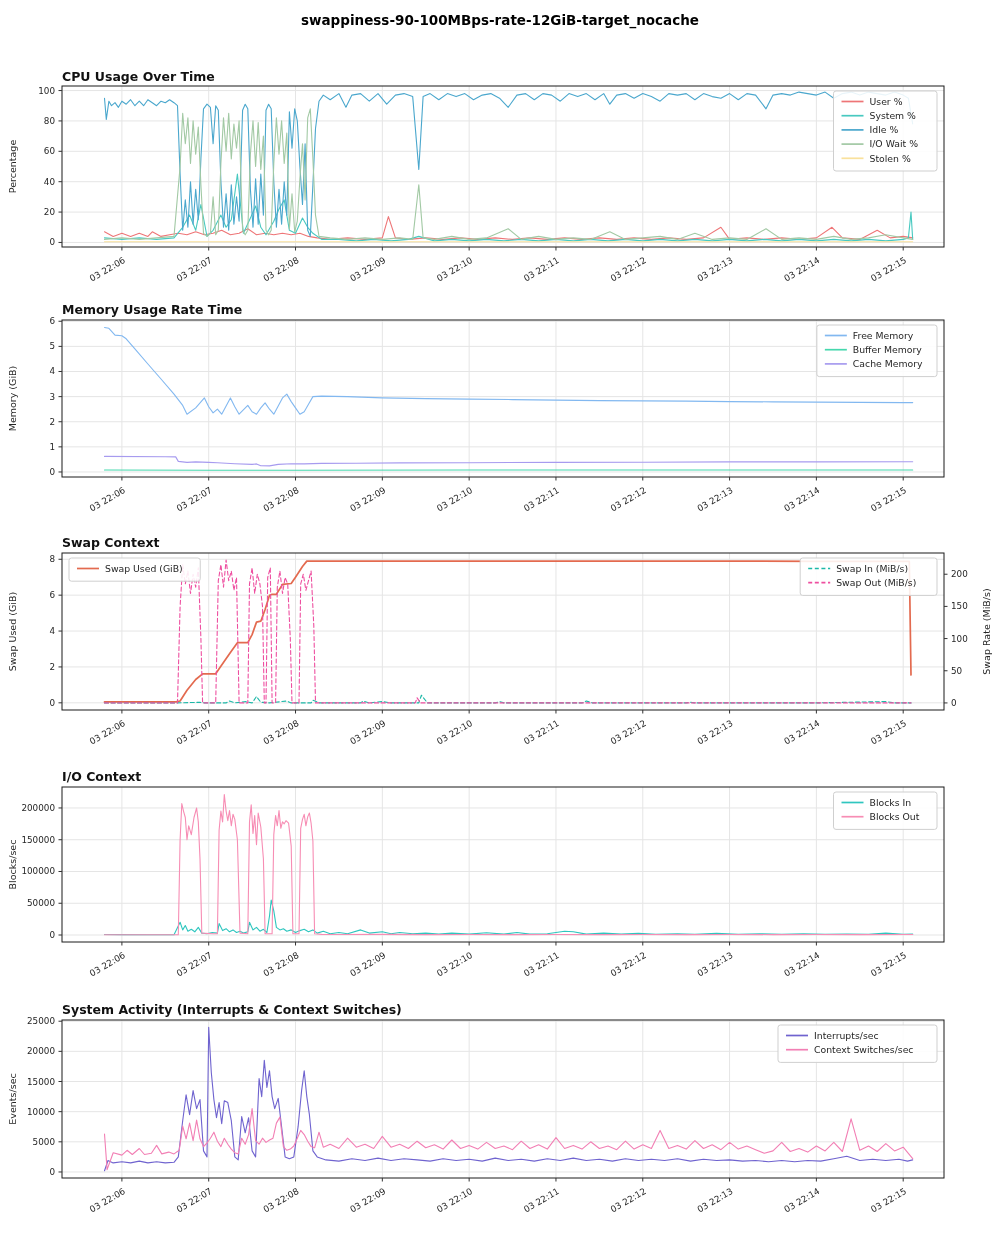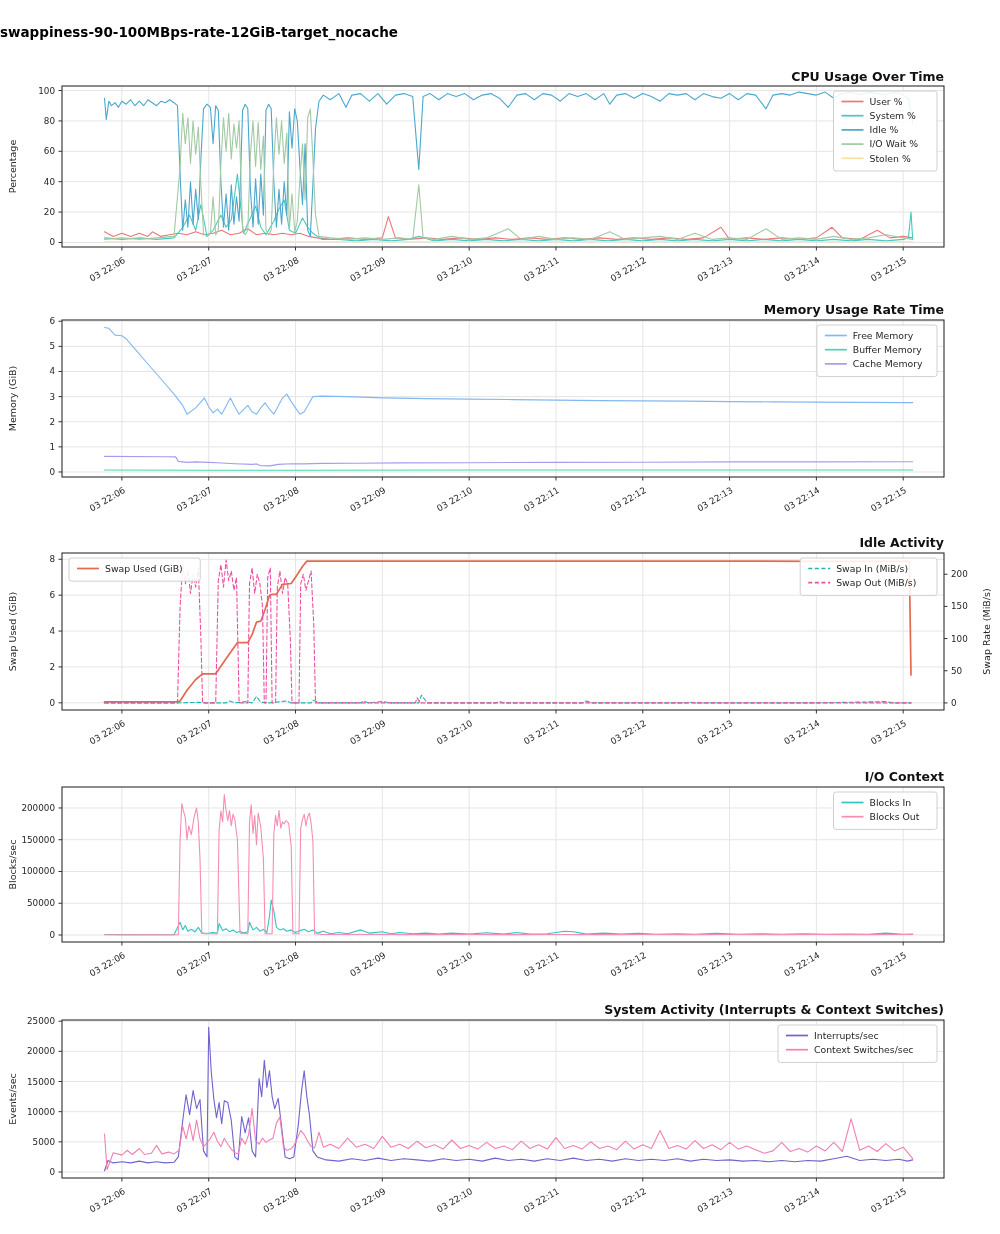--- a/index.html
+++ b/index.html
@@ -1,18 +1,18 @@
 <!DOCTYPE html>
 <html><head>
 <meta charset="utf-8">
 <style>
   html,body{margin:0;padding:0;background:#fff;}
   body{width:1000px;height:1234px;position:relative;font-family:"DejaVu Sans",sans-serif;color:#262626;overflow:hidden;}
-  .fig-title{position:absolute;top:24px;left:0;width:1000px;font-size:13.5px;font-weight:bold;color:#000;}
-  .chart-title{position:absolute;left:62px;width:882px;text-align:right;font-size:12.5px;font-weight:bold;color:#111;margin:0;}
+  .fig-title{position:absolute;top:12px;left:0;width:1000px;text-align:center;font-size:13.5px;font-weight:bold;color:#000;}
+  .chart-title{position:absolute;left:62px;width:882px;text-align:left;font-size:12.5px;font-weight:bold;color:#111;margin:0;}
   svg.plot{position:absolute;left:0;width:1000px;display:block;}
   #title0{top:69px}#title1{top:302px}#title2{top:535px}#title3{top:769px}#title4{top:1002px}
   #plot0{top:55px;height:250px}
   #plot1{top:290px;height:248px}
   #plot2{top:523px;height:250px}
   #plot3{top:757px;height:248px}
   #plot4{top:990px;height:244px}
 </style>
 </head>
 <body>
@@ -176,21 +176,21 @@
         <rect x="816.85" y="35" width="120.14999999999999" height="51.599999999999994" fill="rgba(255,255,255,0.88)" stroke="#cfcfcf" rx="2.5"></rect>
         <line x1="824.85" y1="45.5" x2="846.85" y2="45.5" stroke="#82b8f0" stroke-width="1.7"></line>
         <text x="852.85" y="48.7" font-size="9.3px" fill="#262626">Free Memory</text>
         <line x1="824.85" y1="59.7" x2="846.85" y2="59.7" stroke="#45d8ad" stroke-width="1.7"></line>
         <text x="852.85" y="62.900000000000006" font-size="9.3px" fill="#262626">Buffer Memory</text>
         <line x1="824.85" y1="73.9" x2="846.85" y2="73.9" stroke="#a79bef" stroke-width="1.7"></line>
         <text x="852.85" y="77.10000000000001" font-size="9.3px" fill="#262626">Cache Memory</text>
       </g>
     </svg>
 
-  <h2 class="chart-title" id="title2">Idle Activity</h2>
+  <h2 class="chart-title" id="title2">Swap Context</h2>
   <svg class="plot" id="plot2" viewBox="0 0 1000 250">
       <defs>
         <clipPath id="cp2">
           <rect x="62" y="30" width="882" height="157"></rect>
         </clipPath>
       </defs>
       <g stroke="#e5e5e5" stroke-width="1">
         <line x1="121.89960629921262" y1="30" x2="121.89960629921262" y2="187"></line>
         <line x1="208.71062992125988" y1="30" x2="208.71062992125988" y2="187"></line>
         <line x1="295.52165354330714" y1="30" x2="295.52165354330714" y2="187"></line>

